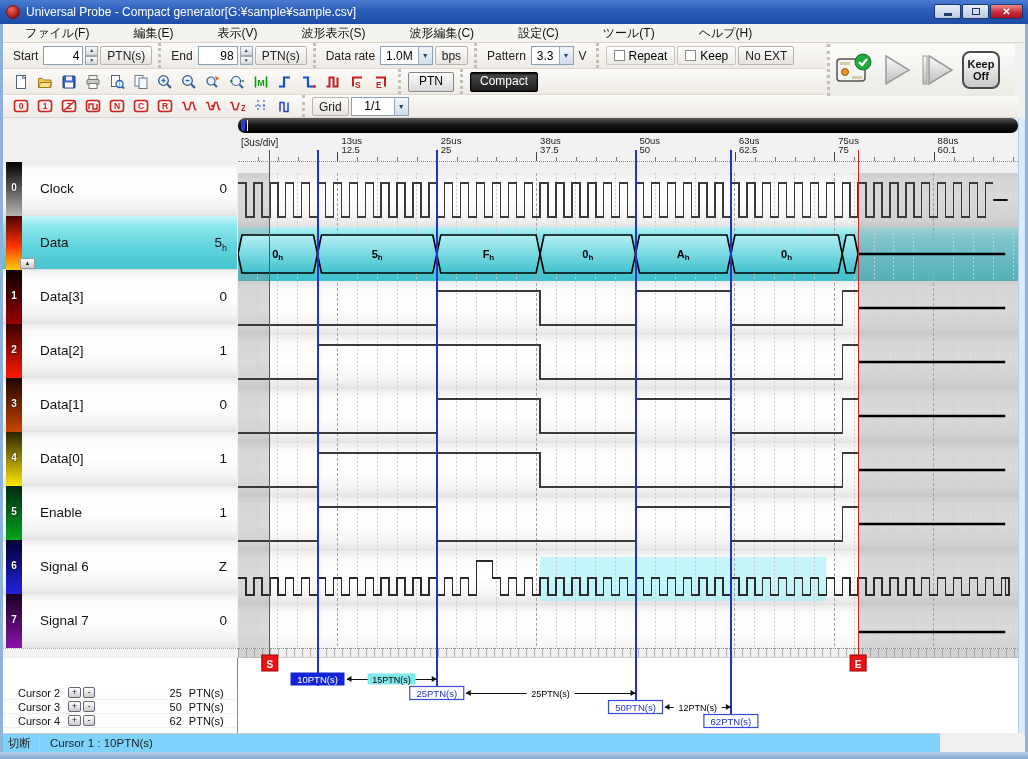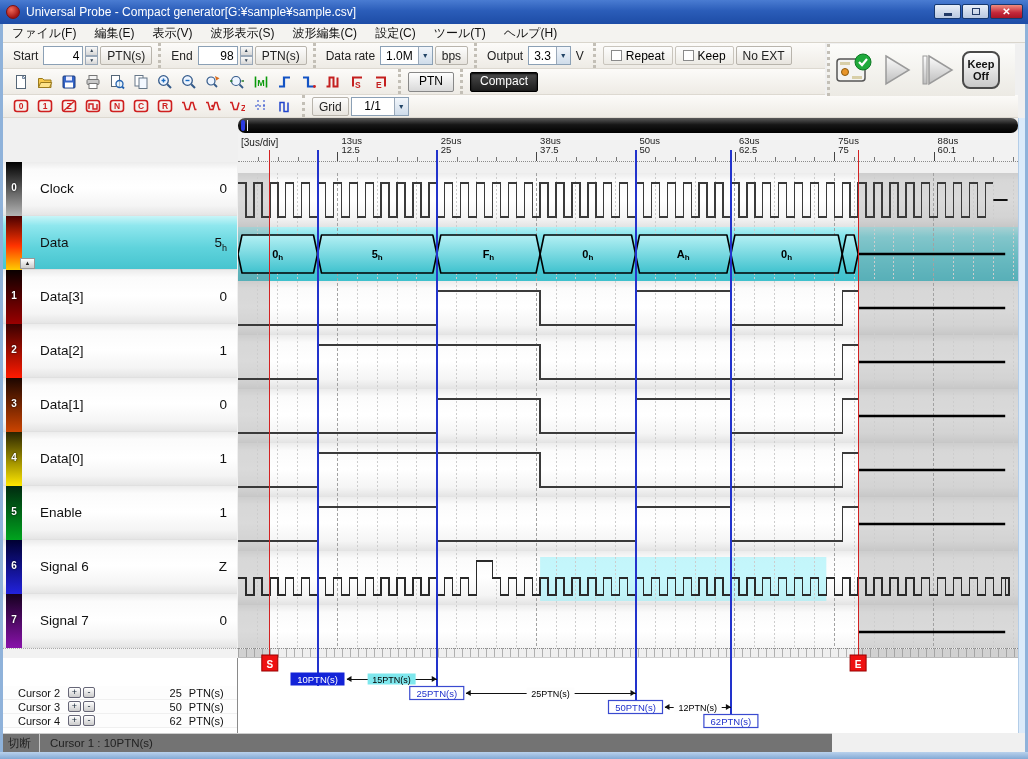--- a/index.html
+++ b/index.html
@@ -9,21 +9,21 @@
 .titlebar{position:absolute;left:0;top:0;width:1028px;height:24px;background:linear-gradient(180deg,#4a7cd2 0%,#2b5db9 45%,#1d4ca6 100%);display:flex;align-items:center;padding-left:6px;color:#fff;font-size:12px}
 .appicon{width:14px;height:14px;border-radius:50%;background:radial-gradient(circle at 35% 30%,#f06a5a,#a31515 70%);border:1px solid #7c0f0f;margin-right:6px;flex:0 0 auto}
 .win-btns{position:absolute;right:5px;top:4px;display:flex;gap:1px}
 .wbtn{width:27px;height:15px;border:1px solid #16386f;border-radius:2px;background:linear-gradient(#e8eef8,#b9c8e0);display:flex;align-items:center;justify-content:center}
 .wbtn.close{width:33px;background:linear-gradient(#ef8d7e,#c4273a 60%,#a81626)}
 .glyph-min{width:8px;height:3px;background:#223a66;margin-top:6px}
 .glyph-max{width:8px;height:7px;border:1.5px solid #223a66}
 .glyph-close{color:#fff;font-size:10px;font-weight:bold;line-height:1}
 
 .menubar{position:absolute;left:3px;top:24px;width:1022px;height:19px;background:#f4f3f0;border-bottom:1px solid #d9d5cc;display:flex;align-items:center;font-size:12px;color:#111}
-.menu-item{padding:1px 9px}
+.menu-item{padding:1px 22px}
 .tbar{position:absolute;background:linear-gradient(#fcfbf9,#eeebe5);border-bottom:1px solid #ddd9d1;display:flex;align-items:center}
 #tb1{left:3px;top:43px;width:822px;height:26px}
 #tb2{left:3px;top:69px;width:822px;height:26px}
 #tb3{left:3px;top:95px;width:1015px;height:23px}
 .tbgroup{display:flex;align-items:center;height:100%;padding:0 6px 0 7px;border-left:3px dotted #c3bfb6;gap:2px}
 .tbgroup:first-child{border-left:none}
 .tlabel{font-size:12px;color:#222;margin:0 3px}
 .spinbox{width:40px;height:19px;border:1px solid #8ba0b5;background:#fff;font-size:12px;text-align:right;padding:2px 3px 0 0;color:#000}
 .spinarr{display:flex;flex-direction:column;width:13px;height:19px}
 .spinarr span{flex:1;border:1px solid #9aa8b8;background:linear-gradient(#fafafa,#d6d6d6);font-size:5px;line-height:7px;text-align:center;color:#345}
@@ -72,21 +72,21 @@
 
 .cursor-panel{position:absolute;left:0;top:658px;width:1018px;height:75px;background:#fff}
 .cp-divider{position:absolute;left:237px;top:658px;width:1px;height:75px;background:#8a8a8a}
 .cur-row{position:absolute;left:0;width:237px;height:14px;display:flex;align-items:center;font-size:11px;color:#111;background:#fdfdfd;border-bottom:1px solid #f0f0f0}
 .cur-row.sel{background:linear-gradient(#b9f2f6,#5fd6de)}
 .cur-row .clab{margin-left:18px;width:52px}
 .cur-btn{width:13px;height:11px;border:1px solid #667;border-radius:2px;background:linear-gradient(#fff,#ccc);font-size:9px;line-height:9px;text-align:center;margin-right:2px;color:#123}
 .cur-row .cval{width:88px;text-align:right;margin-right:7px}
 .cur-row .cunit{width:50px}
 
-.statusbar{position:absolute;left:0;top:733px;width:832px;height:19px;background:#737373;border-top:1px solid #cdcdcd;display:flex;align-items:center;font-size:11.5px;color:#222}
+.statusbar{position:absolute;left:0;top:733px;width:940px;height:19px;background:#7dd3fc;border-top:1px solid #cdcdcd;display:flex;align-items:center;font-size:11.5px;color:#222}
 .statusbar .cell1{padding:0 8px;border-right:1px solid #c6c6c6;height:100%;display:flex;align-items:center}
 .statusbar .cell2{padding:0 10px}
 .lframe,.rframe{position:absolute;top:24px;width:3px;height:728px;background:#8fb2da;z-index:60}
 .lframe{left:0}.rframe{left:1025px}
 .bframe{position:absolute;left:0;top:752px;width:1028px;height:7px;background:linear-gradient(#b9d1ec,#84aad5);z-index:60}
 #overlay{position:absolute;left:0;top:0;z-index:50;pointer-events:none}
 text{font-family:"Liberation Sans",sans-serif}
 </style>
 </head>
 <body>
@@ -141,21 +141,21 @@
     </div>
     <div class="tbgroup">
       <span class="tlabel">Data rate</span>
       <span class="combo">
           <span>1.0M</span>
           <span class="arr">▼</span>
         </span>
       <span class="unitbox">bps</span>
     </div>
     <div class="tbgroup">
-      <span class="tlabel">Output</span>
+      <span class="tlabel">Pattern</span>
       <span class="combo">
           <span>3.3</span>
           <span class="arr">▼</span>
         </span>
       <span class="tlabel">V</span>
     </div>
     <div class="tbgroup">
       <span class="chk">
           <span class="box"></span>
           <span>Repeat</span>

